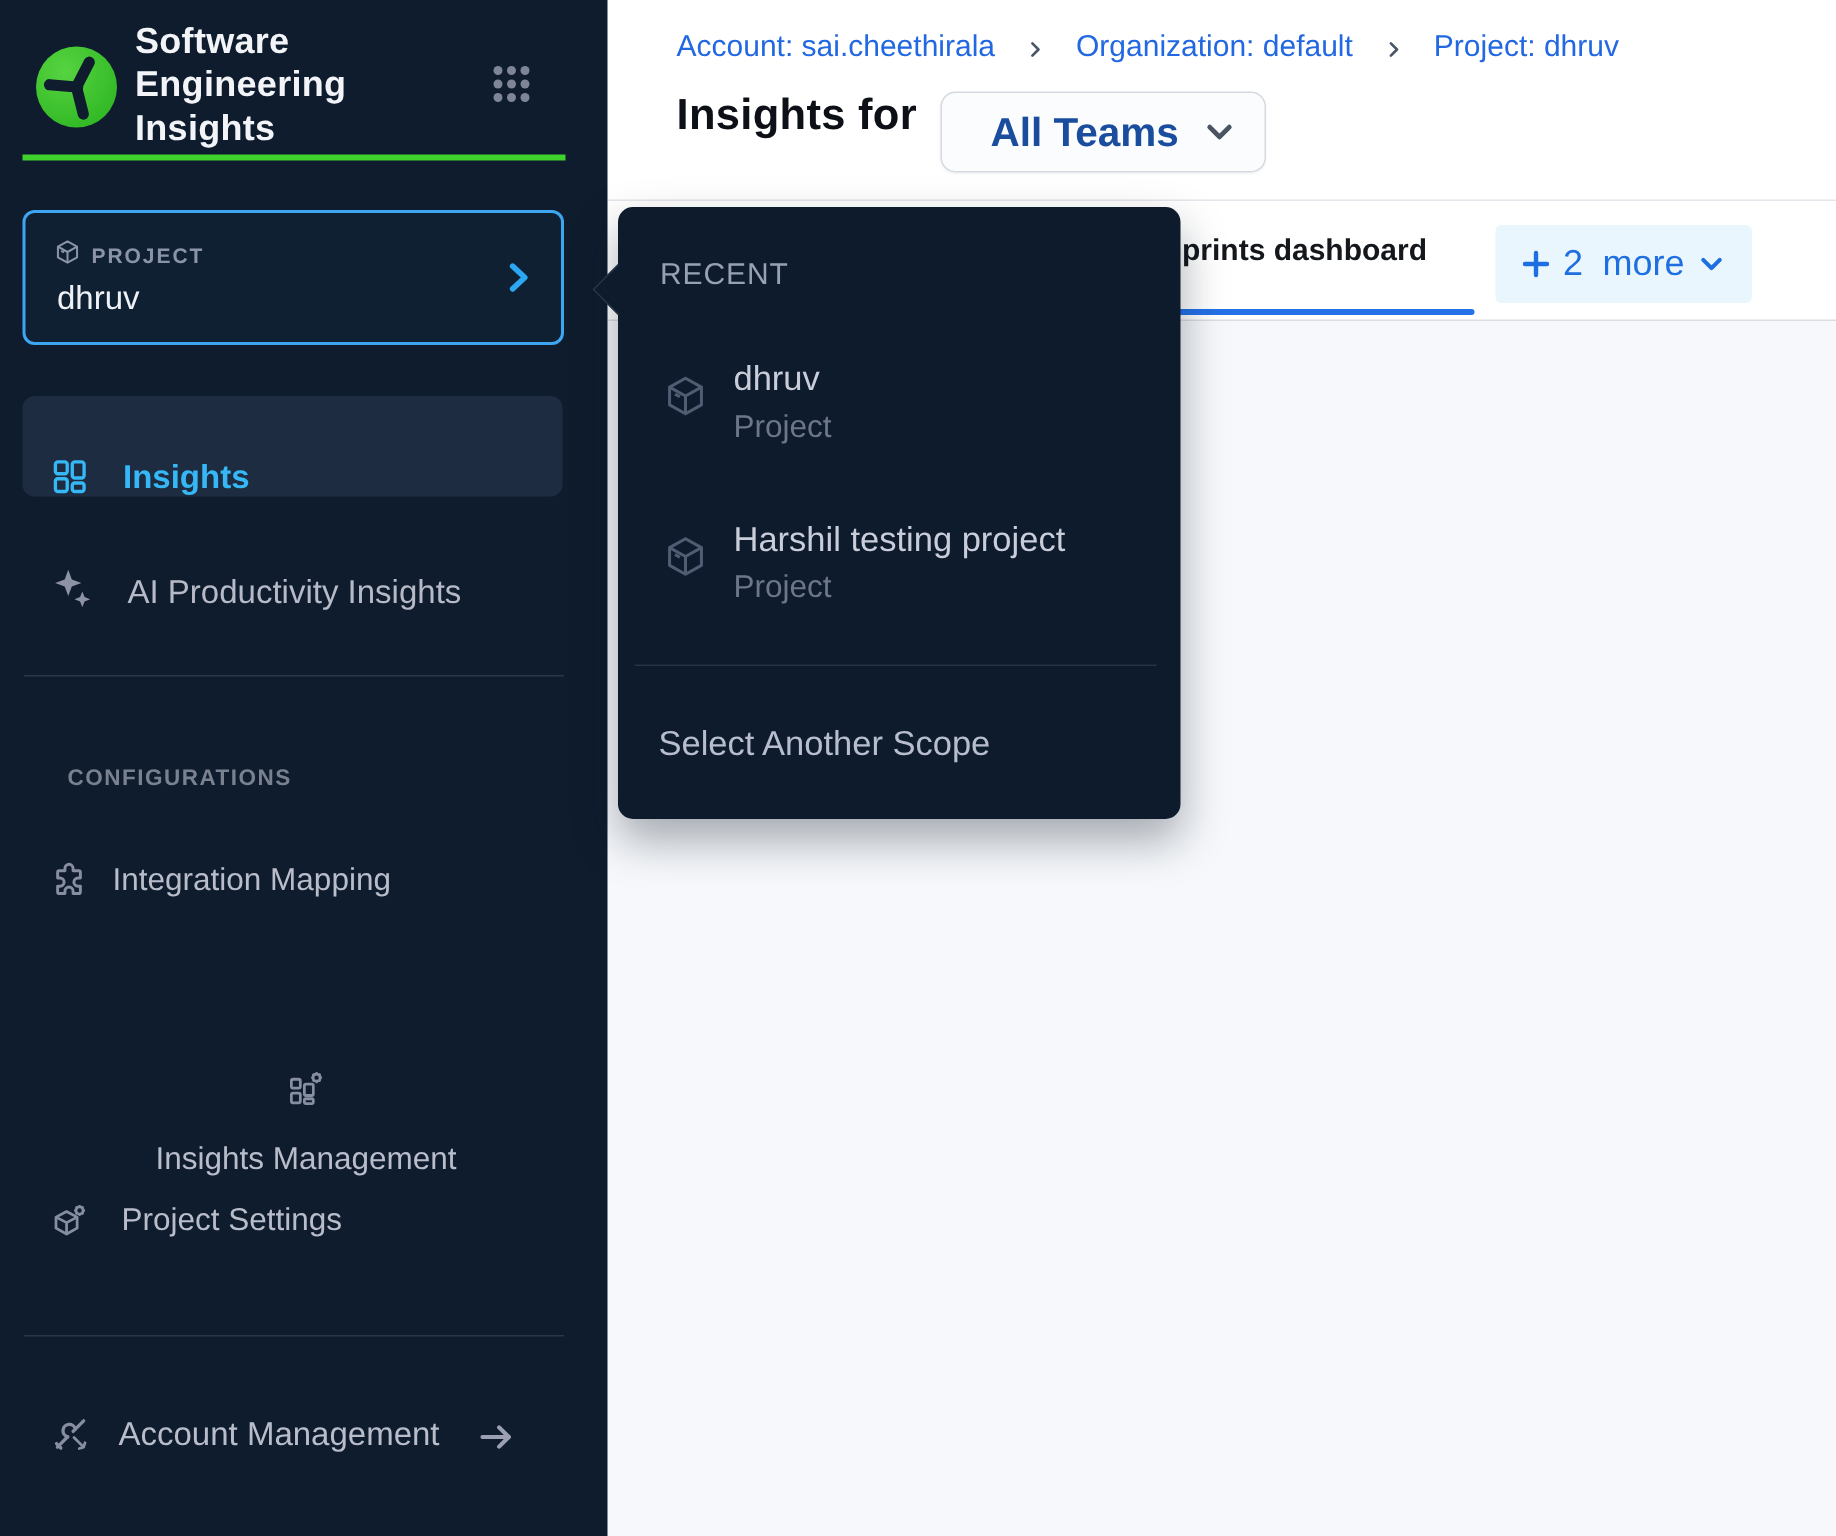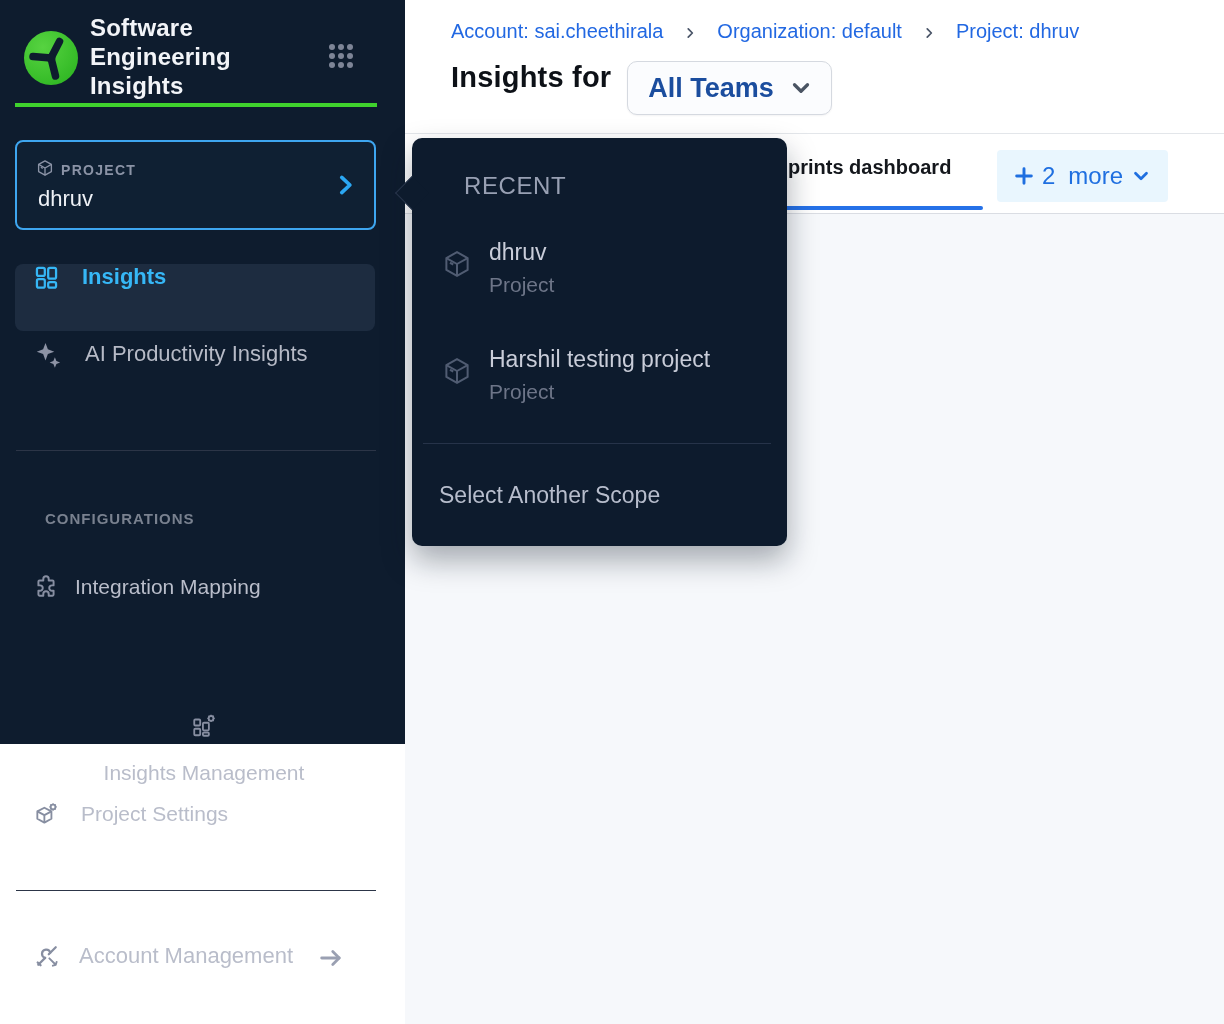--- a/index.html
+++ b/index.html
@@ -3,33 +3,33 @@
 <meta charset="utf-8">
 <style>
   * { margin:0; padding:0; box-sizing:border-box; }
   html,body { width:1224px; height:1024px; background:#ffffff; }
   #app {
     position:relative; width:1224px; height:1024px; overflow:hidden;
     font-family:"Liberation Sans", sans-serif;
   }
 
   
-  .sidebar { position:absolute; left:0; top:0; width:405px; height:744px; background:#0e1c2e; z-index:10; }
+  .sidebar { position:absolute; left:0; top:0; width:405px; height:1024px; background:#0e1c2e; z-index:10; }
   .logo-badge { position:absolute; left:22px; top:29px; width:58px; height:58px; }
   .app-title { position:absolute; left:90px; top:13px; width:185px; color:#f2f4f8; font-size:24px; font-weight:700; line-height:29px; letter-spacing:.2px; }
   .grid-icon { position:absolute; left:327px; top:42px; cursor:pointer; }
   .green-rule { position:absolute; left:15px; top:103px; width:362px; height:4px; background:#3fd22d; }
 
   .project-card { position:absolute; left:15px; top:140px; width:361px; height:90px; background:#0f2033; border:2px solid #3ea6f0; border-radius:8px; cursor:pointer; }
   .project-card .cube-sm { position:absolute; left:19px; top:17px; }
   .project-label { position:absolute; left:44px; top:20px; font-size:14px; font-weight:700; letter-spacing:1.3px; color:#8b93a6; }
   .project-name { position:absolute; left:21px; top:44px; font-size:22px; font-weight:400; color:#eef1f6; }
   .card-chevron { position:absolute; right:16px; top:30px; }
 
-  .nav-row { position:absolute; left:15px; width:360px; height:67px; display:flex; align-items:flex-start; gap:22px; padding-left:18px; border-radius:8px; cursor:pointer; }
+  .nav-row { position:absolute; left:15px; width:360px; height:67px; display:flex; align-items:flex-end; gap:22px; padding-left:18px; border-radius:8px; cursor:pointer; }
   .nav-insights { top:264px; background:#1d2c40; }
   .nav-insights .nav-label { color:#36b7f6; font-size:22px; font-weight:700; }
   .nav-ai { top:341px; }
   .nav-ai .nav-label { color:#b6bac6; font-size:22px; font-weight:400; }
 
   .side-divider { position:absolute; left:16px; width:360px; height:1px; background:#2c3547; }
   .div1 { top:450px; } .div2 { top:890px; }
 
   .config-header { position:absolute; left:45px; top:510px; font-size:15px; font-weight:600; letter-spacing:1px; color:#79818f; }
 
@@ -42,36 +42,36 @@
   .account-row .arrow-right { margin-left:6px; margin-top:3px; }
 
   
   .main { position:absolute; left:405px; top:0; width:819px; height:1024px; background:#ffffff; }
   .header { position:absolute; left:0; top:0; width:819px; height:134px; background:#fff; border-bottom:1px solid #e3e6ea; }
   .breadcrumb { position:absolute; left:46px; top:20px; display:flex; align-items:center; gap:20px; font-size:20px;text-align:center; }
   .crumb { color:#2268e2; cursor:pointer; white-space:nowrap; }
   .crumb-sep { display:flex; align-items:center; margin-top:2px; }
   .page-title-row { position:absolute; left:46px; top:61px; height:54px; display:flex; align-items:flex-start; gap:16px; }
   .page-title { font-size:29px; font-weight:700; color:#0d1117; letter-spacing:.2px; }
-  .team-btn { height:54px; padding:0 17px 0 20px; border:1px solid #d5d9e0; border-radius:10px; background:#fbfcfe; display:flex; align-items:center; gap:14px; cursor:pointer; box-shadow:0 1px 2px rgba(16,24,40,.05); }
+  .team-btn { height:54px; padding:0 17px 0 32px; border:1px solid #d5d9e0; border-radius:10px; background:#fbfcfe; display:flex; align-items:center; gap:14px; cursor:pointer; box-shadow:0 1px 2px rgba(16,24,40,.05); }
   .team-btn .team-label { font-size:27px; font-weight:700; color:#1b4d9e; }
 
   .tabbar { position:absolute; left:0; top:134px; width:819px; height:80px; background:#fff; border-bottom:1px solid #dadde3; }
   .tab-label { position:absolute; left:383px; top:22px; font-size:20px; font-weight:700; color:#14171c; white-space:nowrap; cursor:pointer; }
   .tab-underline { position:absolute; left:350px; top:72px; width:228px; height:4px; background:#2571e8; border-radius:2px; }
   .more-btn { position:absolute; left:592px; top:16px; width:171px; height:52px; background:#e9f6fe; border-radius:4px; display:flex; align-items:center; justify-content:center; gap:7px; cursor:pointer; }
   .more-btn .more-count { font-size:24px; color:#1f6fe0; margin-right:6px; }
   .more-btn .more-label { font-size:24px; color:#1f6fe0; }
 
   .content { position:absolute; left:0; top:214px; width:819px; height:810px; background:#f6f8fb; }
 
   
   .scope-panel { position:absolute; left:412px; top:138px; width:375px; height:408px; background:#0d1b2d; border-radius:10px; box-shadow:0 14px 30px rgba(9,20,34,.35); z-index:100; }
   .panel-arrow { position:absolute; left:-12px; top:43px; width:24px; height:24px; background:#0d1b2d; transform:rotate(45deg); border-left:1px solid #27344a; border-bottom:1px solid #27344a; }
-  .recent-label { position:absolute; left:28px; top:34px; font-size:24px; letter-spacing:.6px; color:#98a0b3;margin-left:24px; }
+  .recent-label { position:absolute; left:28px; top:34px; font-size:20px; letter-spacing:.6px; color:#98a0b3; }
   .scope-item { position:absolute; left:30px; display:flex; gap:17px; cursor:pointer; }
   .scope-item .cube-lg { margin-top:11px; flex:none; }
   .scope-item-1 { top:100px; }
   .scope-item-2 { top:207px; }
   .scope-title { font-size:23px; color:#c9cdd9; line-height:28px; }
   .scope-sub { font-size:21px; color:#6d7588; margin-top:7px; }
   .panel-divider { position:absolute; left:11px; width:348px; top:305px; height:1px; background:#263349; }
   .scope-footer { position:absolute; left:27px; top:344px; font-size:23px; color:#b7bdcc; cursor:pointer; }
 
   svg { display:block; }

